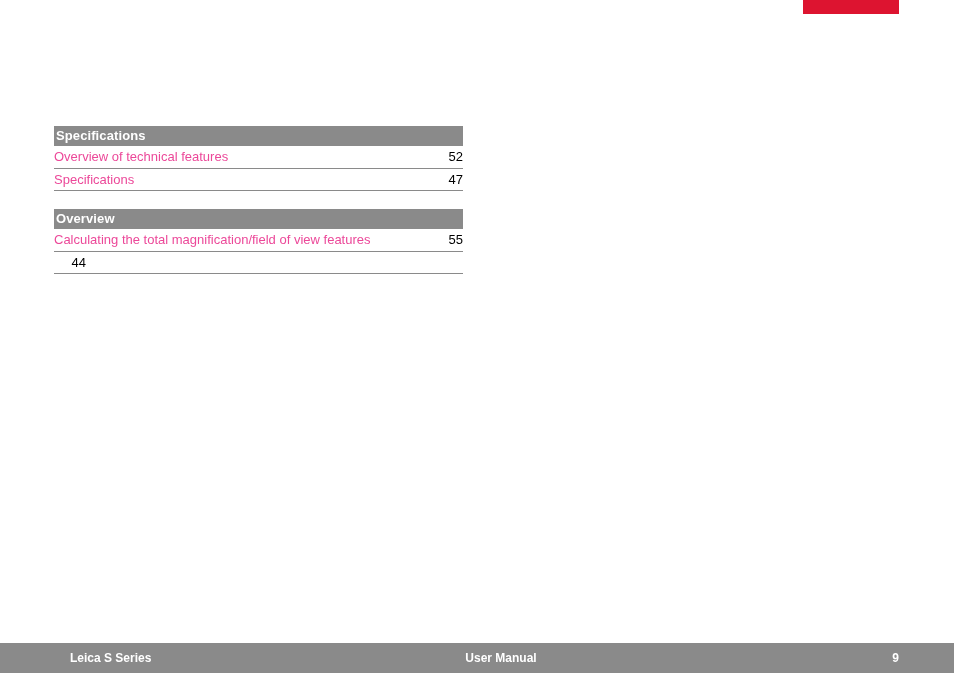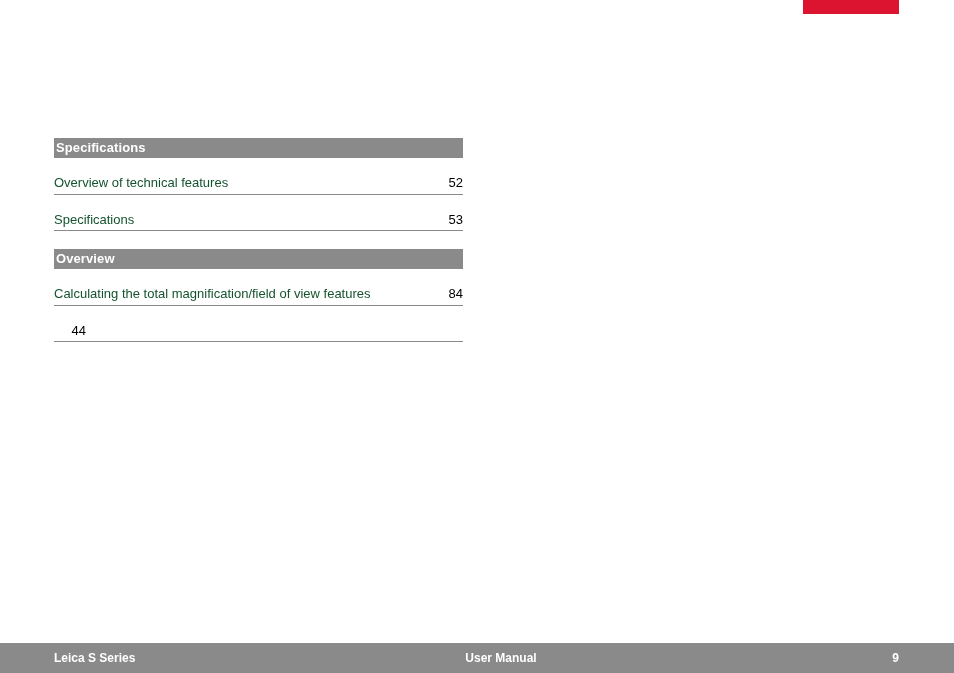--- a/index.html
+++ b/index.html
@@ -14,21 +14,21 @@
     .red-tab {
       position: absolute;
       top: 0;
       right: 55px;
       width: 96px;
       height: 14px;
       background: #dd1430;
     }
     .content {
       position: absolute;
-      top: 138px;
+      top: 126px;
       left: 54px;
       width: 409px;
     }
     .section-header {
       background: #8a8a8a;
       color: #ffffff;
       font-weight: 600;
       font-size: 13px;
       padding: 2px 2px 3px 2px;
       letter-spacing: 0.1px;
@@ -37,47 +37,46 @@
       display: flex;
       justify-content: space-between;
       align-items: baseline;
       border-bottom: 1px solid #8a8a8a;
       padding: 2px 0 2px 0;
       font-size: 13px;
       line-height: 1.35;
     }
     .toc-row .label {
       flex: 1;
-      color: #14532d;
+      color: #ec4899;
     }
     .toc-row .page {
       width: 32px;
       text-align: right;
       color: #000;
-      margin-top: 14px;
     }
     .section-gap {
       height: 18px;
     }
     .footer {
       position: absolute;
       left: 0;
       bottom: 0;
       width: 954px;
       height: 30px;
       background: #8a8a8a;
       color: #ffffff;
       display: flex;
       align-items: center;
       font-size: 12px;
       font-weight: 600;
     }
     .footer .left {
       position: absolute;
-      left: 54px;
+      left: 70px;
     }
     .footer .center {
       width: 100%;
       text-align: center;
       margin-left: 48px;
     }
     .footer .right {
       position: absolute;
       right: 55px;
     }
@@ -89,29 +88,29 @@
 
 <div class="content">
 
   <div class="section-header">Specifications</div>
   <div class="toc-row">
     <span class="label">Overview of technical features</span>
     <span class="page">52</span>
   </div>
   <div class="toc-row">
     <span class="label">Specifications</span>
-    <span class="page">53</span>
+    <span class="page">47</span>
   </div>
 
   <div class="section-gap"></div>
 
   <div class="section-header">Overview</div>
   <div class="toc-row">
     <span class="label">Calculating the total magnification/field of view features</span>
-    <span class="page">84</span>
+    <span class="page">55</span>
   </div>
   <div class="toc-row">
     <span class="page">44</span>
   </div>
 
 </div>
 
 <div class="footer">
   <span class="left">Leica S Series</span>
   <span class="center">User Manual</span>

